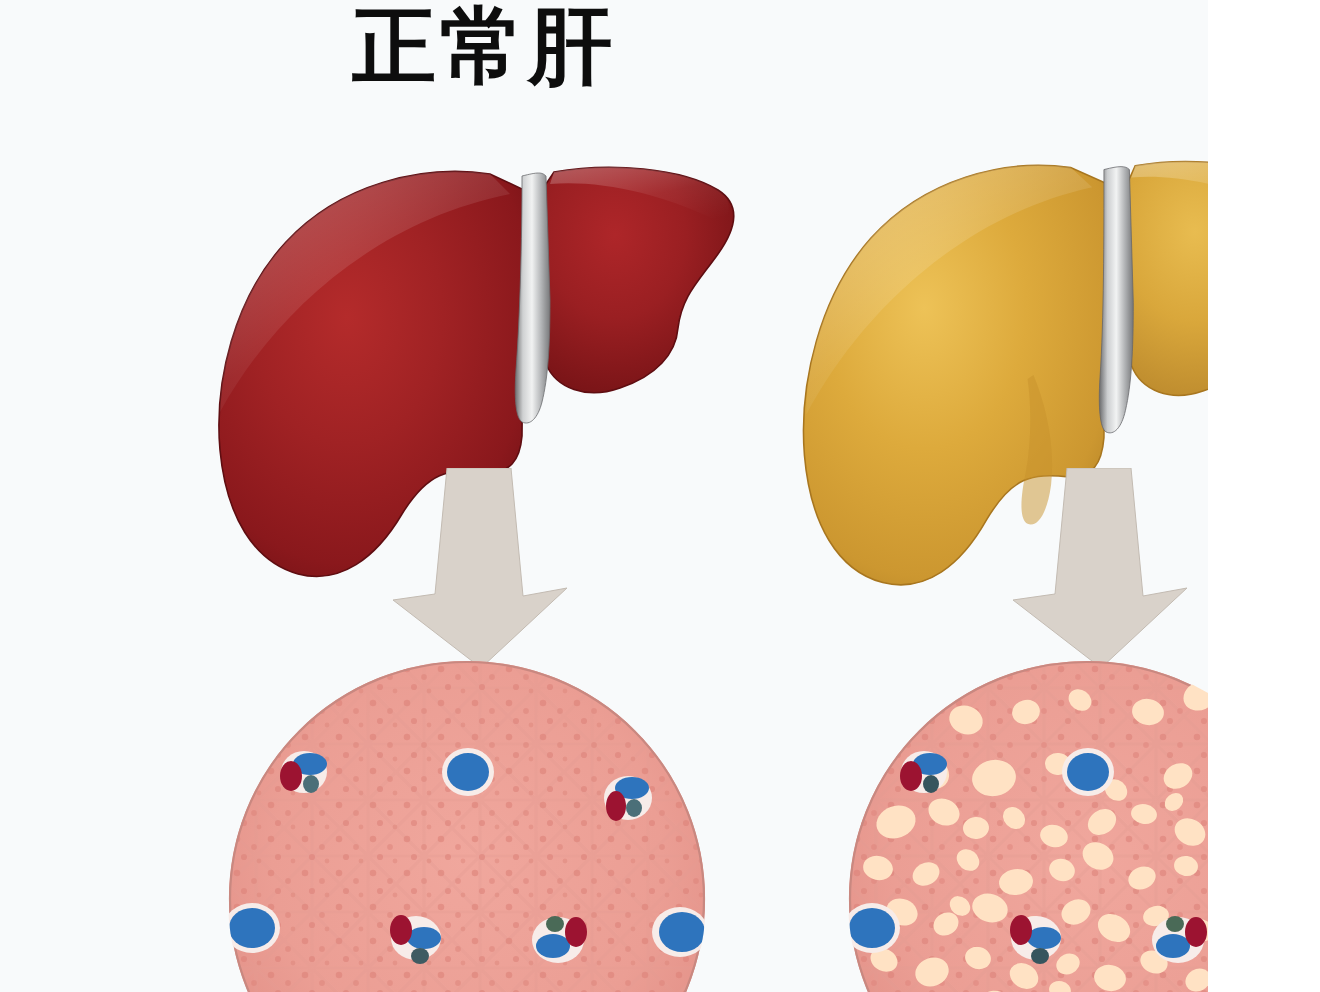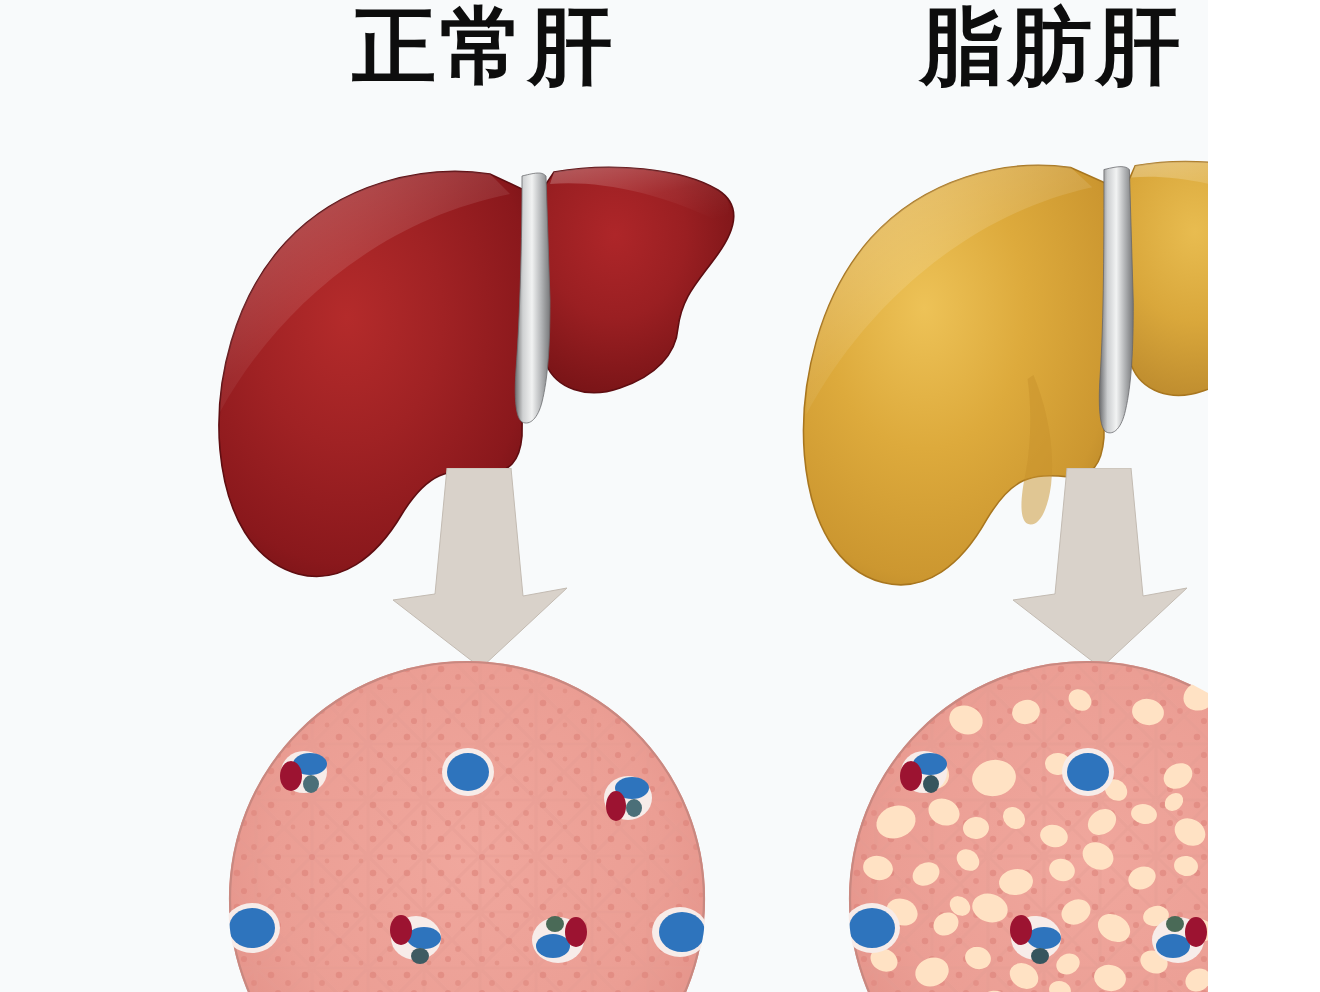--- a/index.html
+++ b/index.html
@@ -65,21 +65,20 @@
   #tissue-fatty-wrap  { left: 848px; top: 660px; }
   .tissue-svg { display: block; width: 100%; height: 100%; }
 </style>
 </head>
 <body>
 
 <div id="stage">
 
   <div class="panel-title" id="title-normal">正常肝</div>
 
-  <div class="panel-title" id="title-fatty">脂肪肝</div>
 
   <div class="liver-wrap" id="liver-normal-wrap">
     <svg class="liver-svg" viewBox="0 0 560 460" xmlns="http://www.w3.org/2000/svg">
       <defs>
         <radialGradient id="nl-right-g" cx="42%" cy="36%" r="78%">
           <stop offset="0%" stop-color="#b42b2b"></stop>
           <stop offset="40%" stop-color="#a02224"></stop>
           <stop offset="78%" stop-color="#8a181c"></stop>
           <stop offset="100%" stop-color="#6d1014"></stop>
         </radialGradient>

